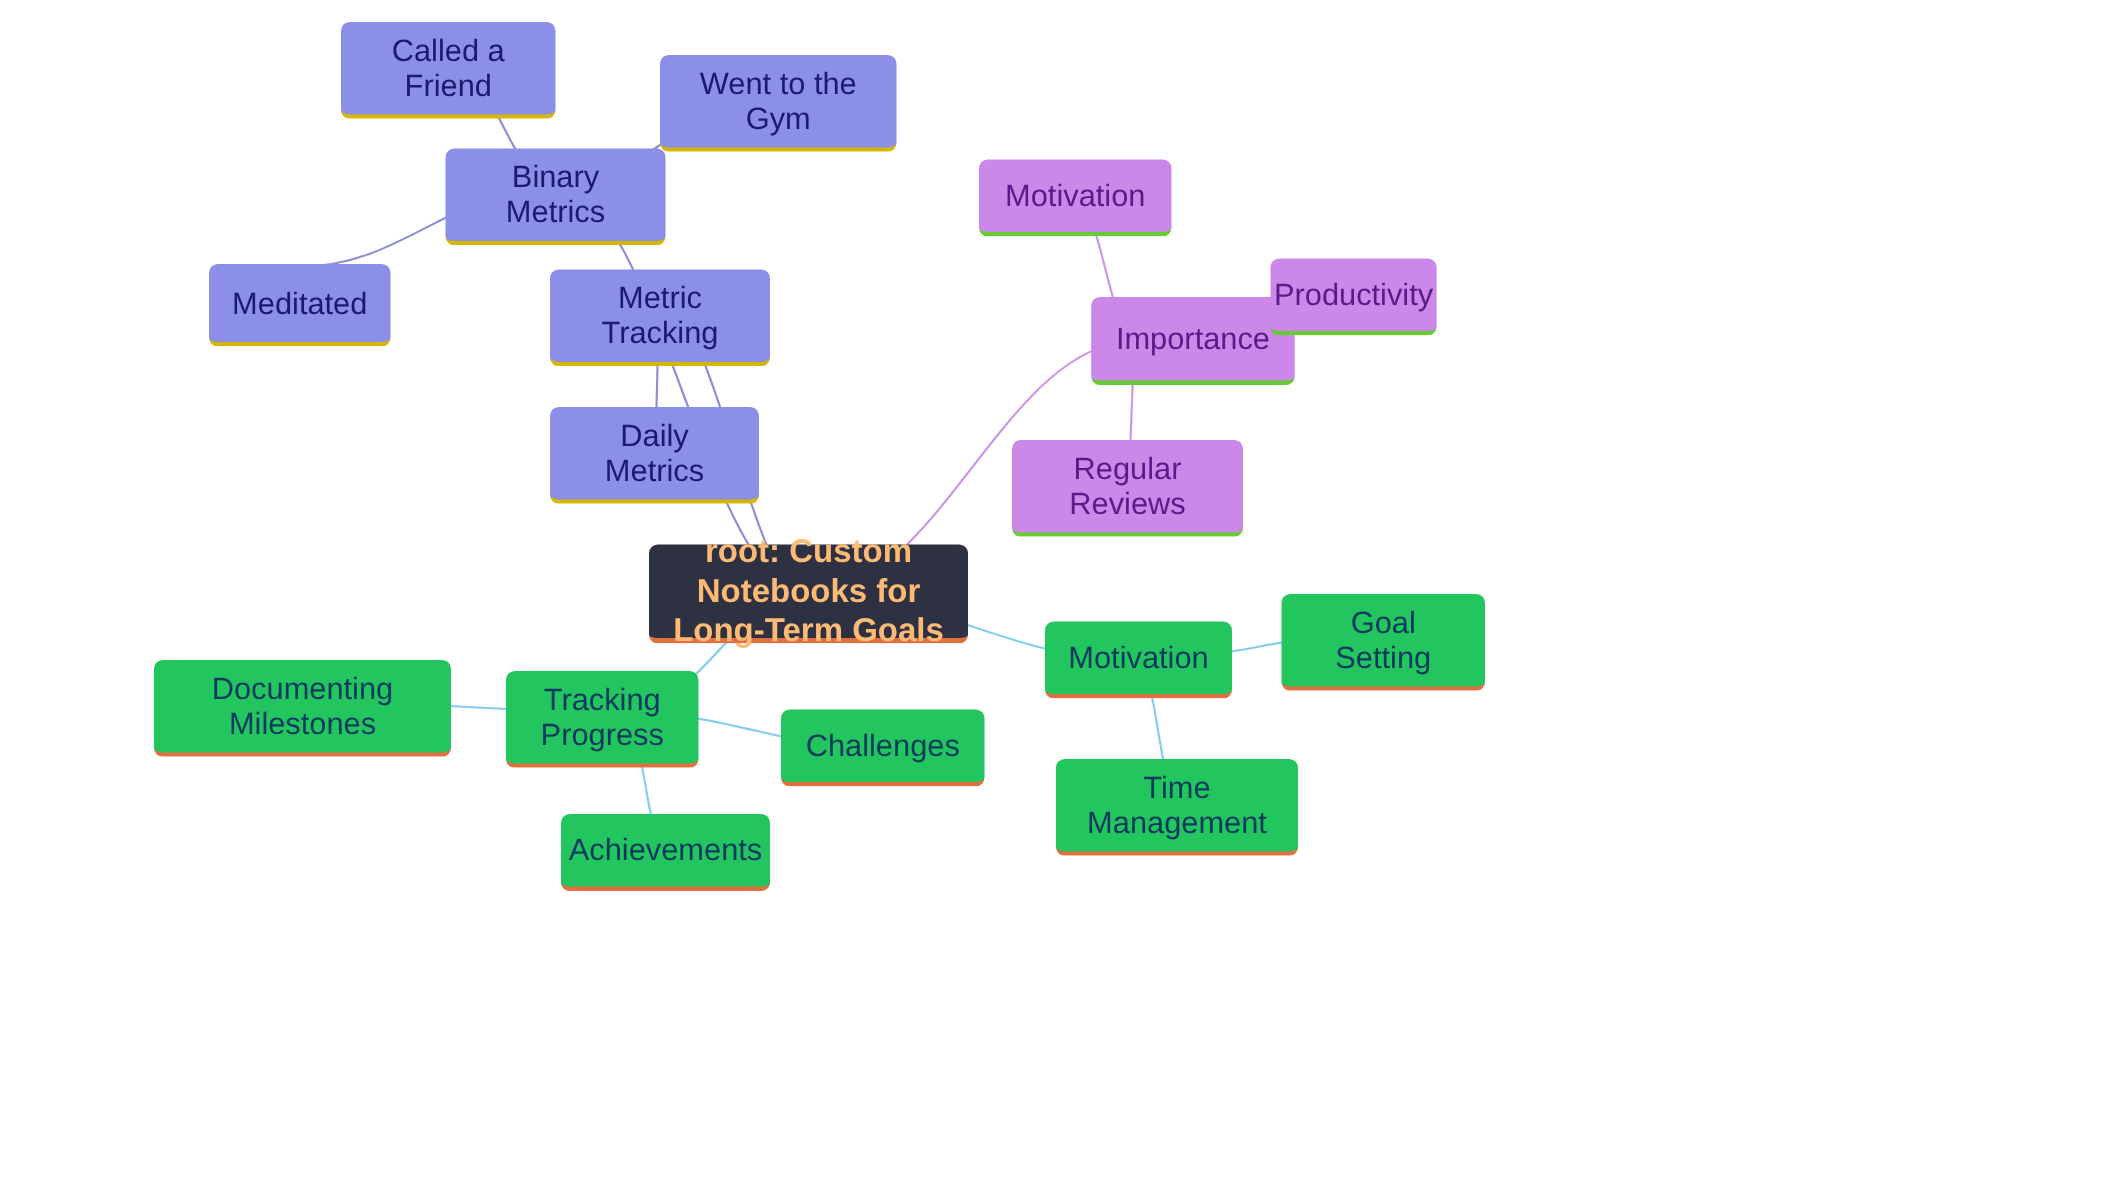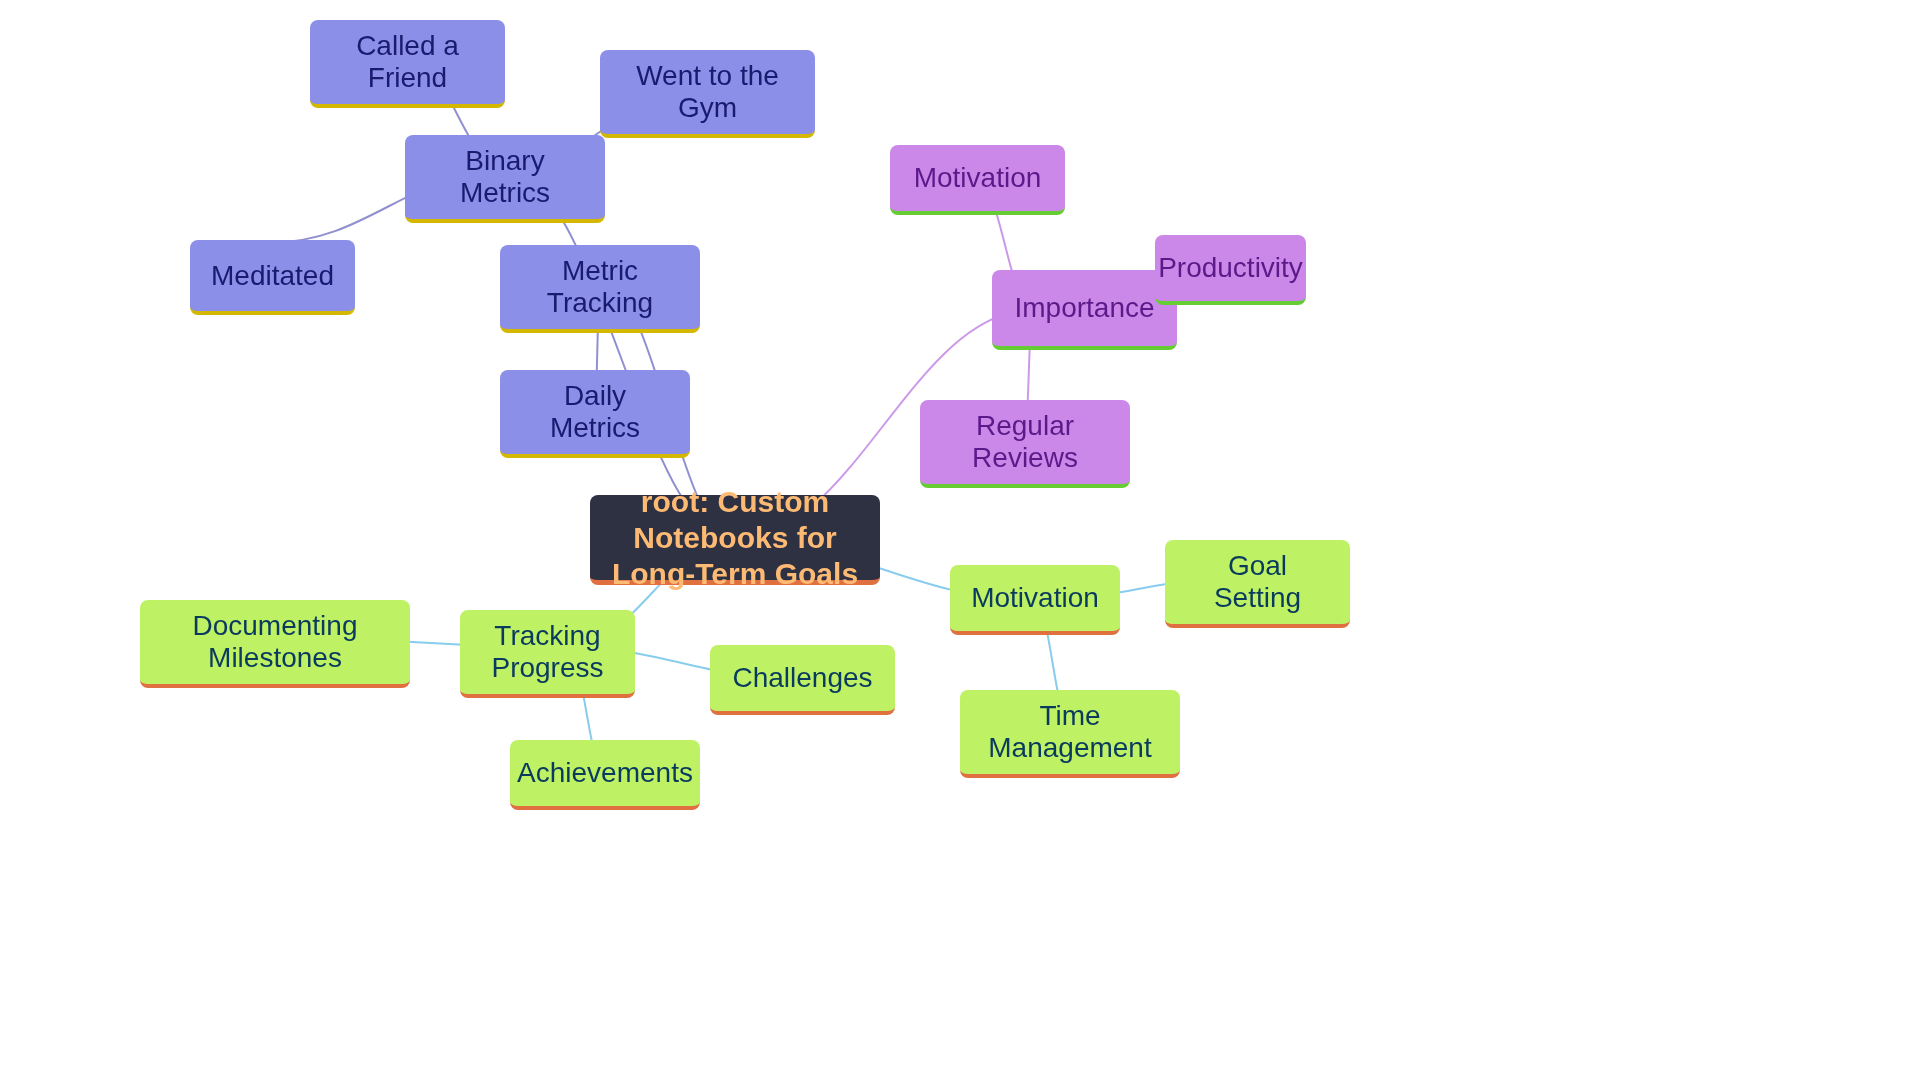--- a/index.html
+++ b/index.html
@@ -48,21 +48,21 @@
       border-bottom: 4px solid #d4b800;
     }
     
     .node-violet {
       background: #cc88e8;
       color: #5a1a8a;
       border-bottom: 4px solid #66cc33;
     }
     
     .node-teal {
-      background: #bef264;
+      background: #22c55e;
       color: #0a3a5e;
       border-bottom: 4px solid #e07040;
     }
   </style>
 </head>
 <body>
 
 <svg id="mindmap-canvas">
 
   <g id="connections-layer">

